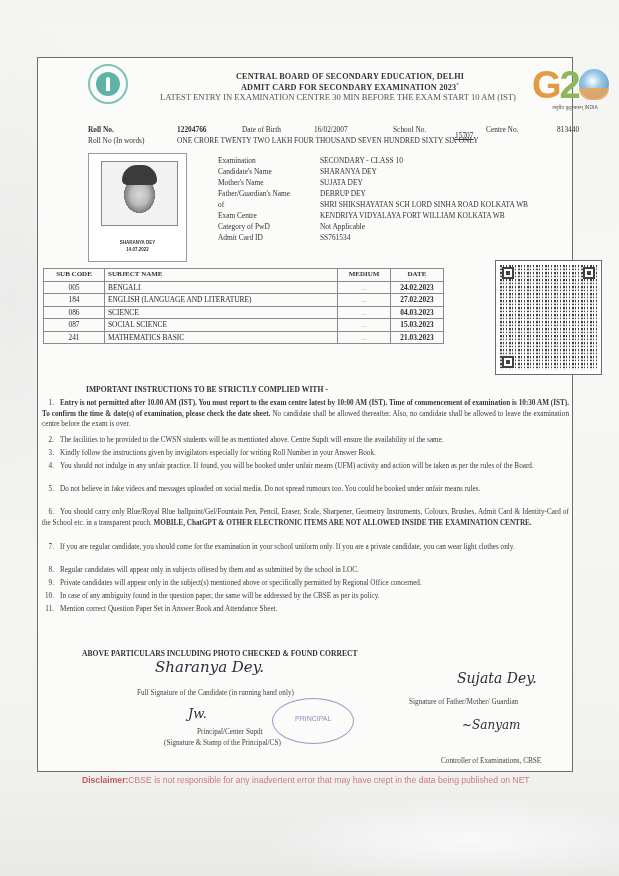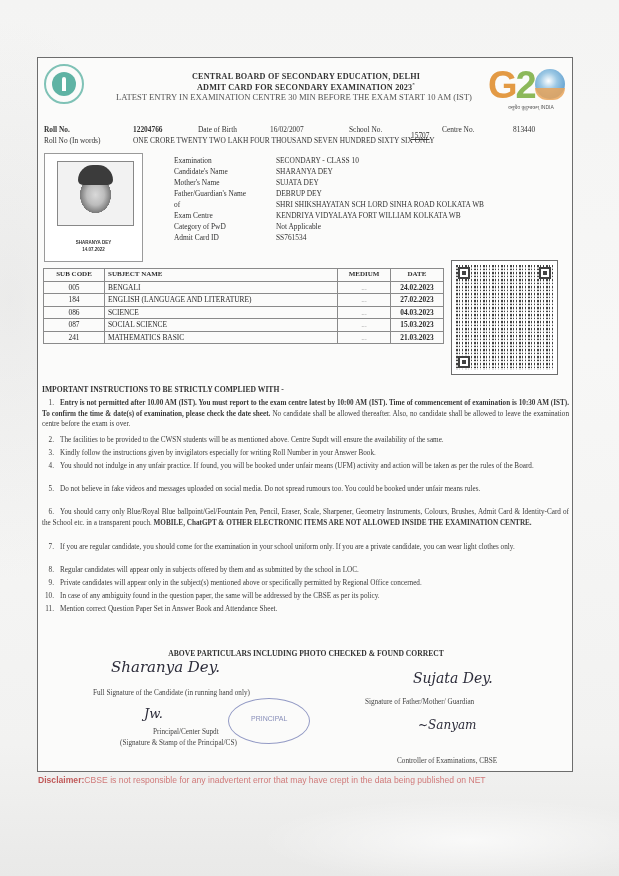--- a/index.html
+++ b/index.html
@@ -11,21 +11,21 @@
   .sheen {
     position: absolute; left: 0; top: 0; width: 619px; height: 876px; pointer-events: none;
     background:
       radial-gradient(ellipse 300px 60px at 470px 840px, rgba(255,255,255,0.7), rgba(255,255,255,0) 70%),
       radial-gradient(ellipse 200px 400px at 10px 300px, rgba(200,200,200,0.25), rgba(255,255,255,0) 70%);
   }
   .card {
     position: absolute; left: 37px; top: 57px; width: 536px; height: 715px;
     border: 1px solid #6d6d6d; background: #fbfbfa; box-sizing: border-box;
   }
-  .abs { position: absolute; }
+  .abs { position: absolute; margin-left: 44px; }
   
   .cbse-logo { left: 6px; top: 6px; width: 40px; height: 40px; border-radius: 50%;
     border: 2px solid #7fc2b6; box-sizing: border-box; display:flex; align-items:center; justify-content:center; }
   .cbse-logo .inner { width: 24px; height: 24px; border-radius: 50%; background: #5fb3a4; display:flex; align-items:center; justify-content:center; }
   .cbse-logo .inner span { width: 4px; height: 14px; background: #fff; border-radius: 2px 2px 0 0; }
   .h1 { left: 0; width: 536px; text-align: center; font-weight: bold; font-size: 8.2px; letter-spacing: 0.2px; color: #333; }
   .h2 { left: 66px; width: 380px; text-align: center; font-size: 8.6px; color: #555; }
   .g20 { left: 450px; top: 8px; width: 80px; height: 48px; }
   .g20 .g { position:absolute; left:0; top:0; font-family: "Liberation Sans", sans-serif; font-size: 38px; font-weight: bold; color: #e39a44; line-height: 38px; letter-spacing: -2px; }
   .g20 .two { color: #8cb85a; }
@@ -52,21 +52,21 @@
   .qr-grid { width: 97px; height: 105px; background:
     repeating-linear-gradient(90deg, #222 0 2px, #fff 2px 3px, #222 3px 4px, #fff 4px 6px, #222 6px 7px, #fff 7px 9px),
     #fff; position: relative; opacity: .85; }
   .qr-grid::before { content:""; position:absolute; inset:0; background: repeating-linear-gradient(0deg, rgba(255,255,255,.85) 0 2px, rgba(255,255,255,0) 2px 3px, rgba(255,255,255,.7) 3px 5px, rgba(255,255,255,0) 5px 7px); }
   .finder { position:absolute; width: 12px; height: 12px; border: 2px solid #222; background:#fff; box-sizing:border-box; }
   .finder::after { content:""; position:absolute; left:2px; top:2px; width:4px; height:4px; background:#222; }
   
   .inst-title { left: 4px; top: 327px; font-size: 7.6px; font-weight: bold; color: #333; }
   .inst { position:absolute; left: 4px; width: 527px; font-size: 7.2px; line-height: 10.5px; color: #3a3a3a; text-align: justify; }
   .inst .num { display:inline-block; width: 12px; text-align:right; margin-right: 6px; }
-  .found { left: 0; width: 536px; text-align:center; font-size: 7.6px; font-weight:bold; top: 591px; color:#333; }
+  .found { left: 0; width: 536px; font-size: 7.6px; font-weight:bold; top: 591px; color:#333; }
   .sig-txt { font-size: 7.2px; color: #444; white-space: nowrap; }
   .script { font-family: "DejaVu Serif", serif; font-style: italic; color: #2c2c3a; }
   .stamp { left: 190px; top: 640px; width: 80px; height: 44px; border: 1.5px solid #7a83b8; border-radius: 50%; opacity: .8; }
   .stamp span { position:absolute; left: 22px; top: 16px; font-family:"Liberation Sans",sans-serif; font-size: 7px; color:#6a72a8; }
   .disclaimer { left: 38px; top: 775px; font-family: "Liberation Sans", sans-serif; font-size: 8.6px; color: #d07a7a; white-space: nowrap; }
   .disclaimer b { color: #c05a5a; }
 </style>
 </head>
 <body>
 

